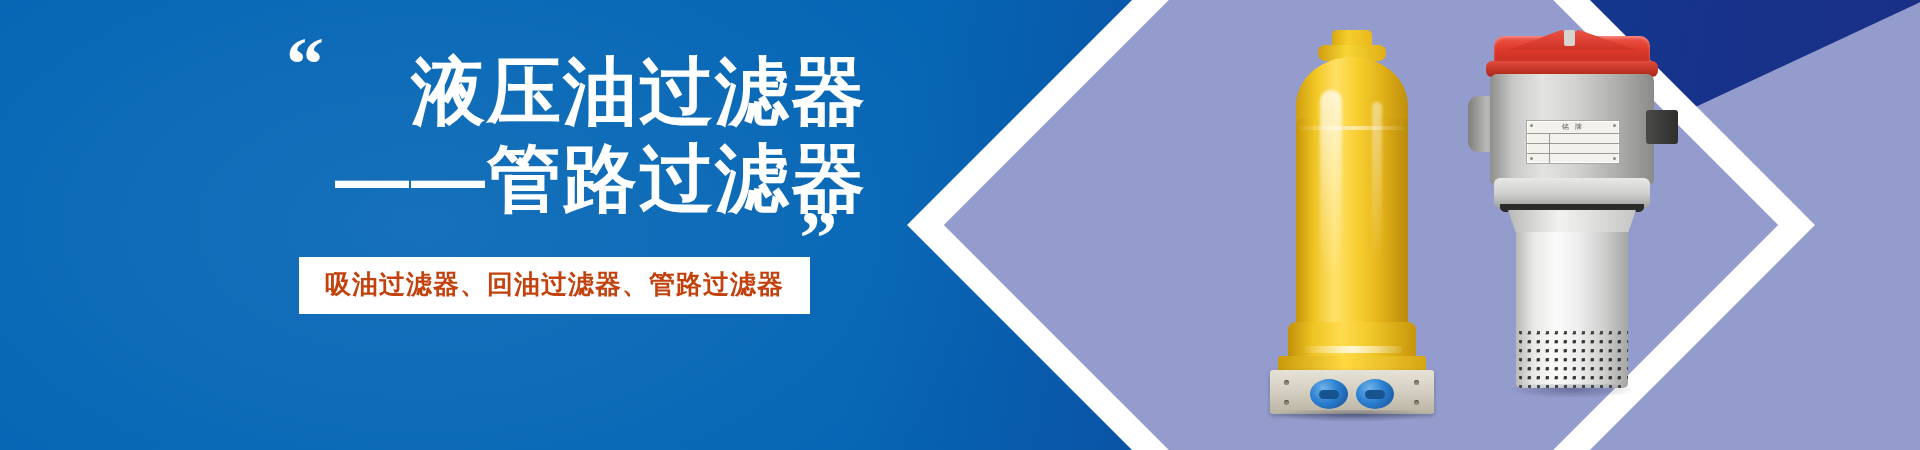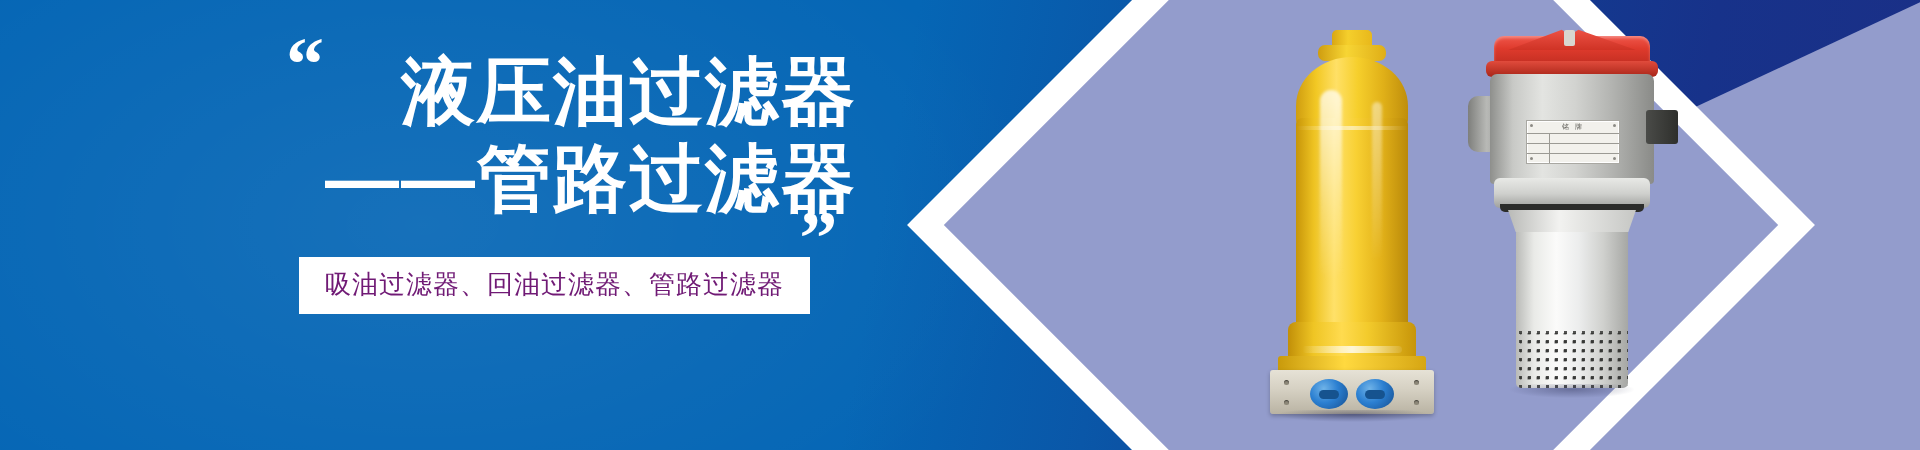--- a/index.html
+++ b/index.html
@@ -49,37 +49,37 @@
     letter-spacing:-2px;
   }
   .quote-close{
     position:absolute;left:800px;top:160px;
     font-size:76px;line-height:1;color:#ffffff;font-weight:700;
     font-family:"Liberation Serif","DejaVu Serif",serif;
     letter-spacing:-2px;
   }
 
   .headline{
-    position:absolute;left:2px;top:48px;width:855px;
+    position:absolute;left:12px;top:48px;width:855px;
     text-align:right;color:#ffffff;
     font-size:74px;font-weight:700;line-height:1.18;
     letter-spacing:2px;
     white-space:nowrap;
   }
   .headline .l1{display:block;}
   .headline .l2{display:block;}
 
   .subtitle-pill{
     position:absolute;left:299px;top:257px;
     background:#ffffff;
     padding:13px 26px 15px 26px;
     display:inline-block;
   }
   .subtitle-pill .sub-text{
-    color:#701a75;font-size:26px;font-weight:400;letter-spacing:1px;
+    color:#c2410c;font-size:26px;font-weight:700;letter-spacing:1px;
     line-height:1.1;white-space:nowrap;
   }
 
   
   .products{position:absolute;left:1040px;top:0;width:880px;height:450px;}
 
   
   .yellow-filter{position:absolute;left:228px;top:30px;width:168px;height:390px;}
   .yf-cap{
     position:absolute;left:64px;top:0;width:40px;height:18px;

